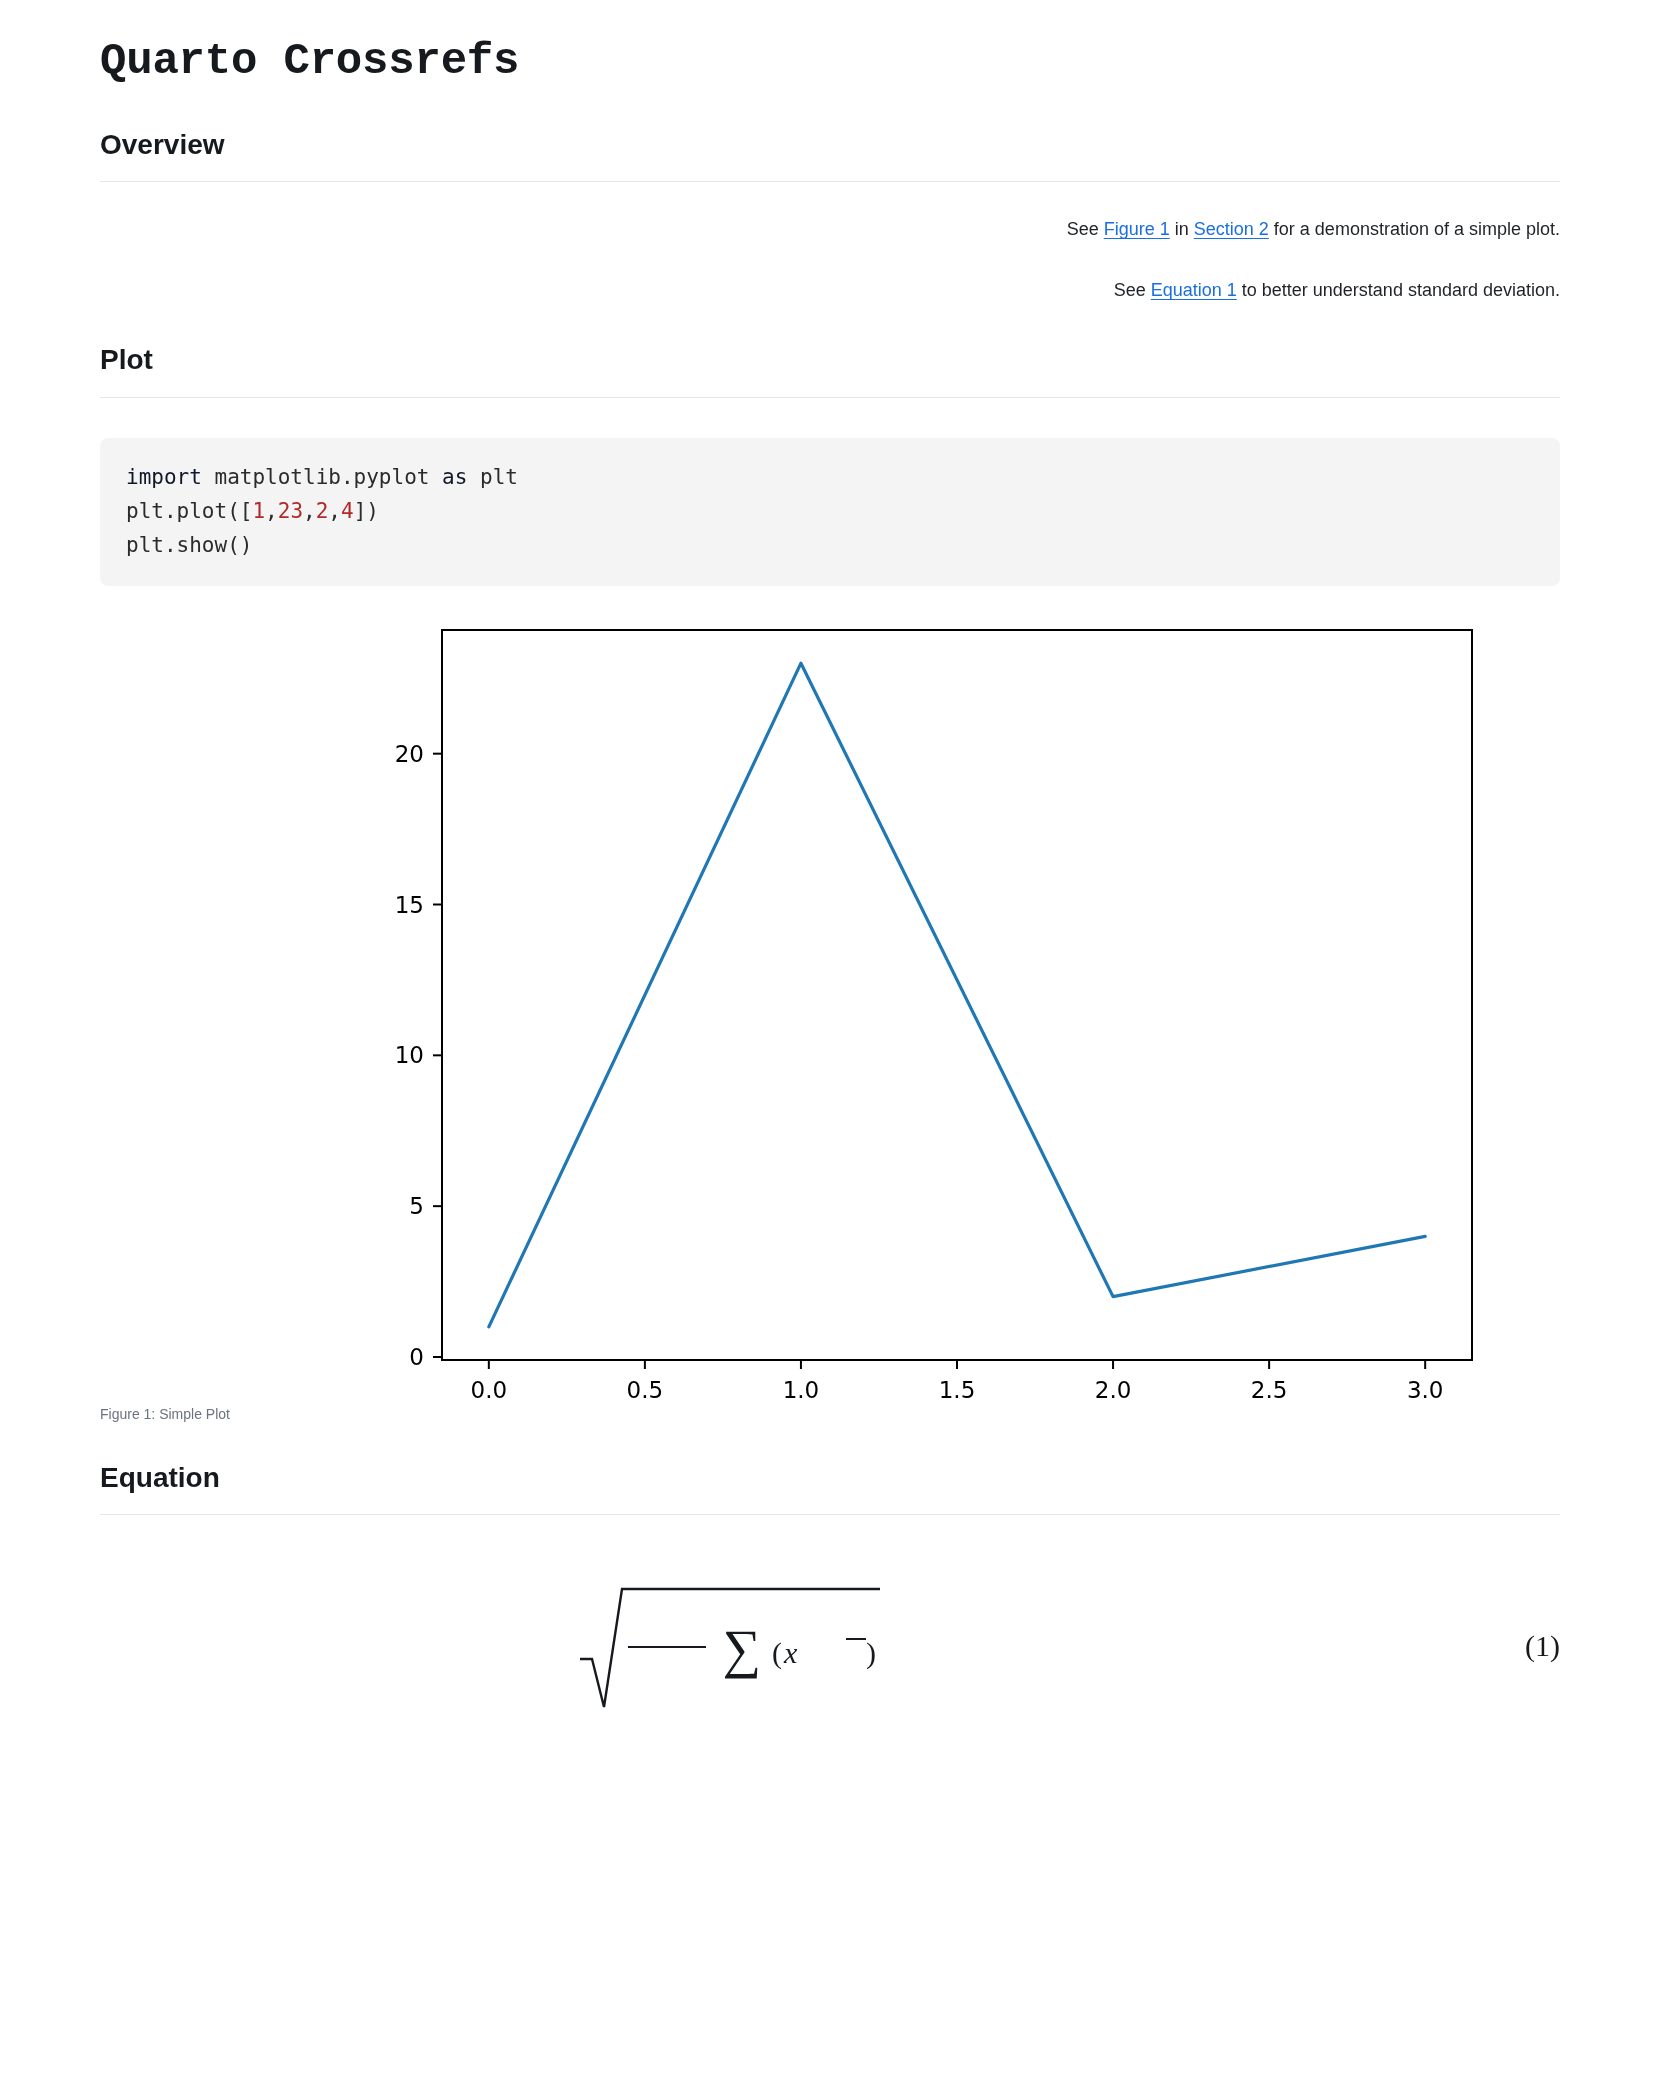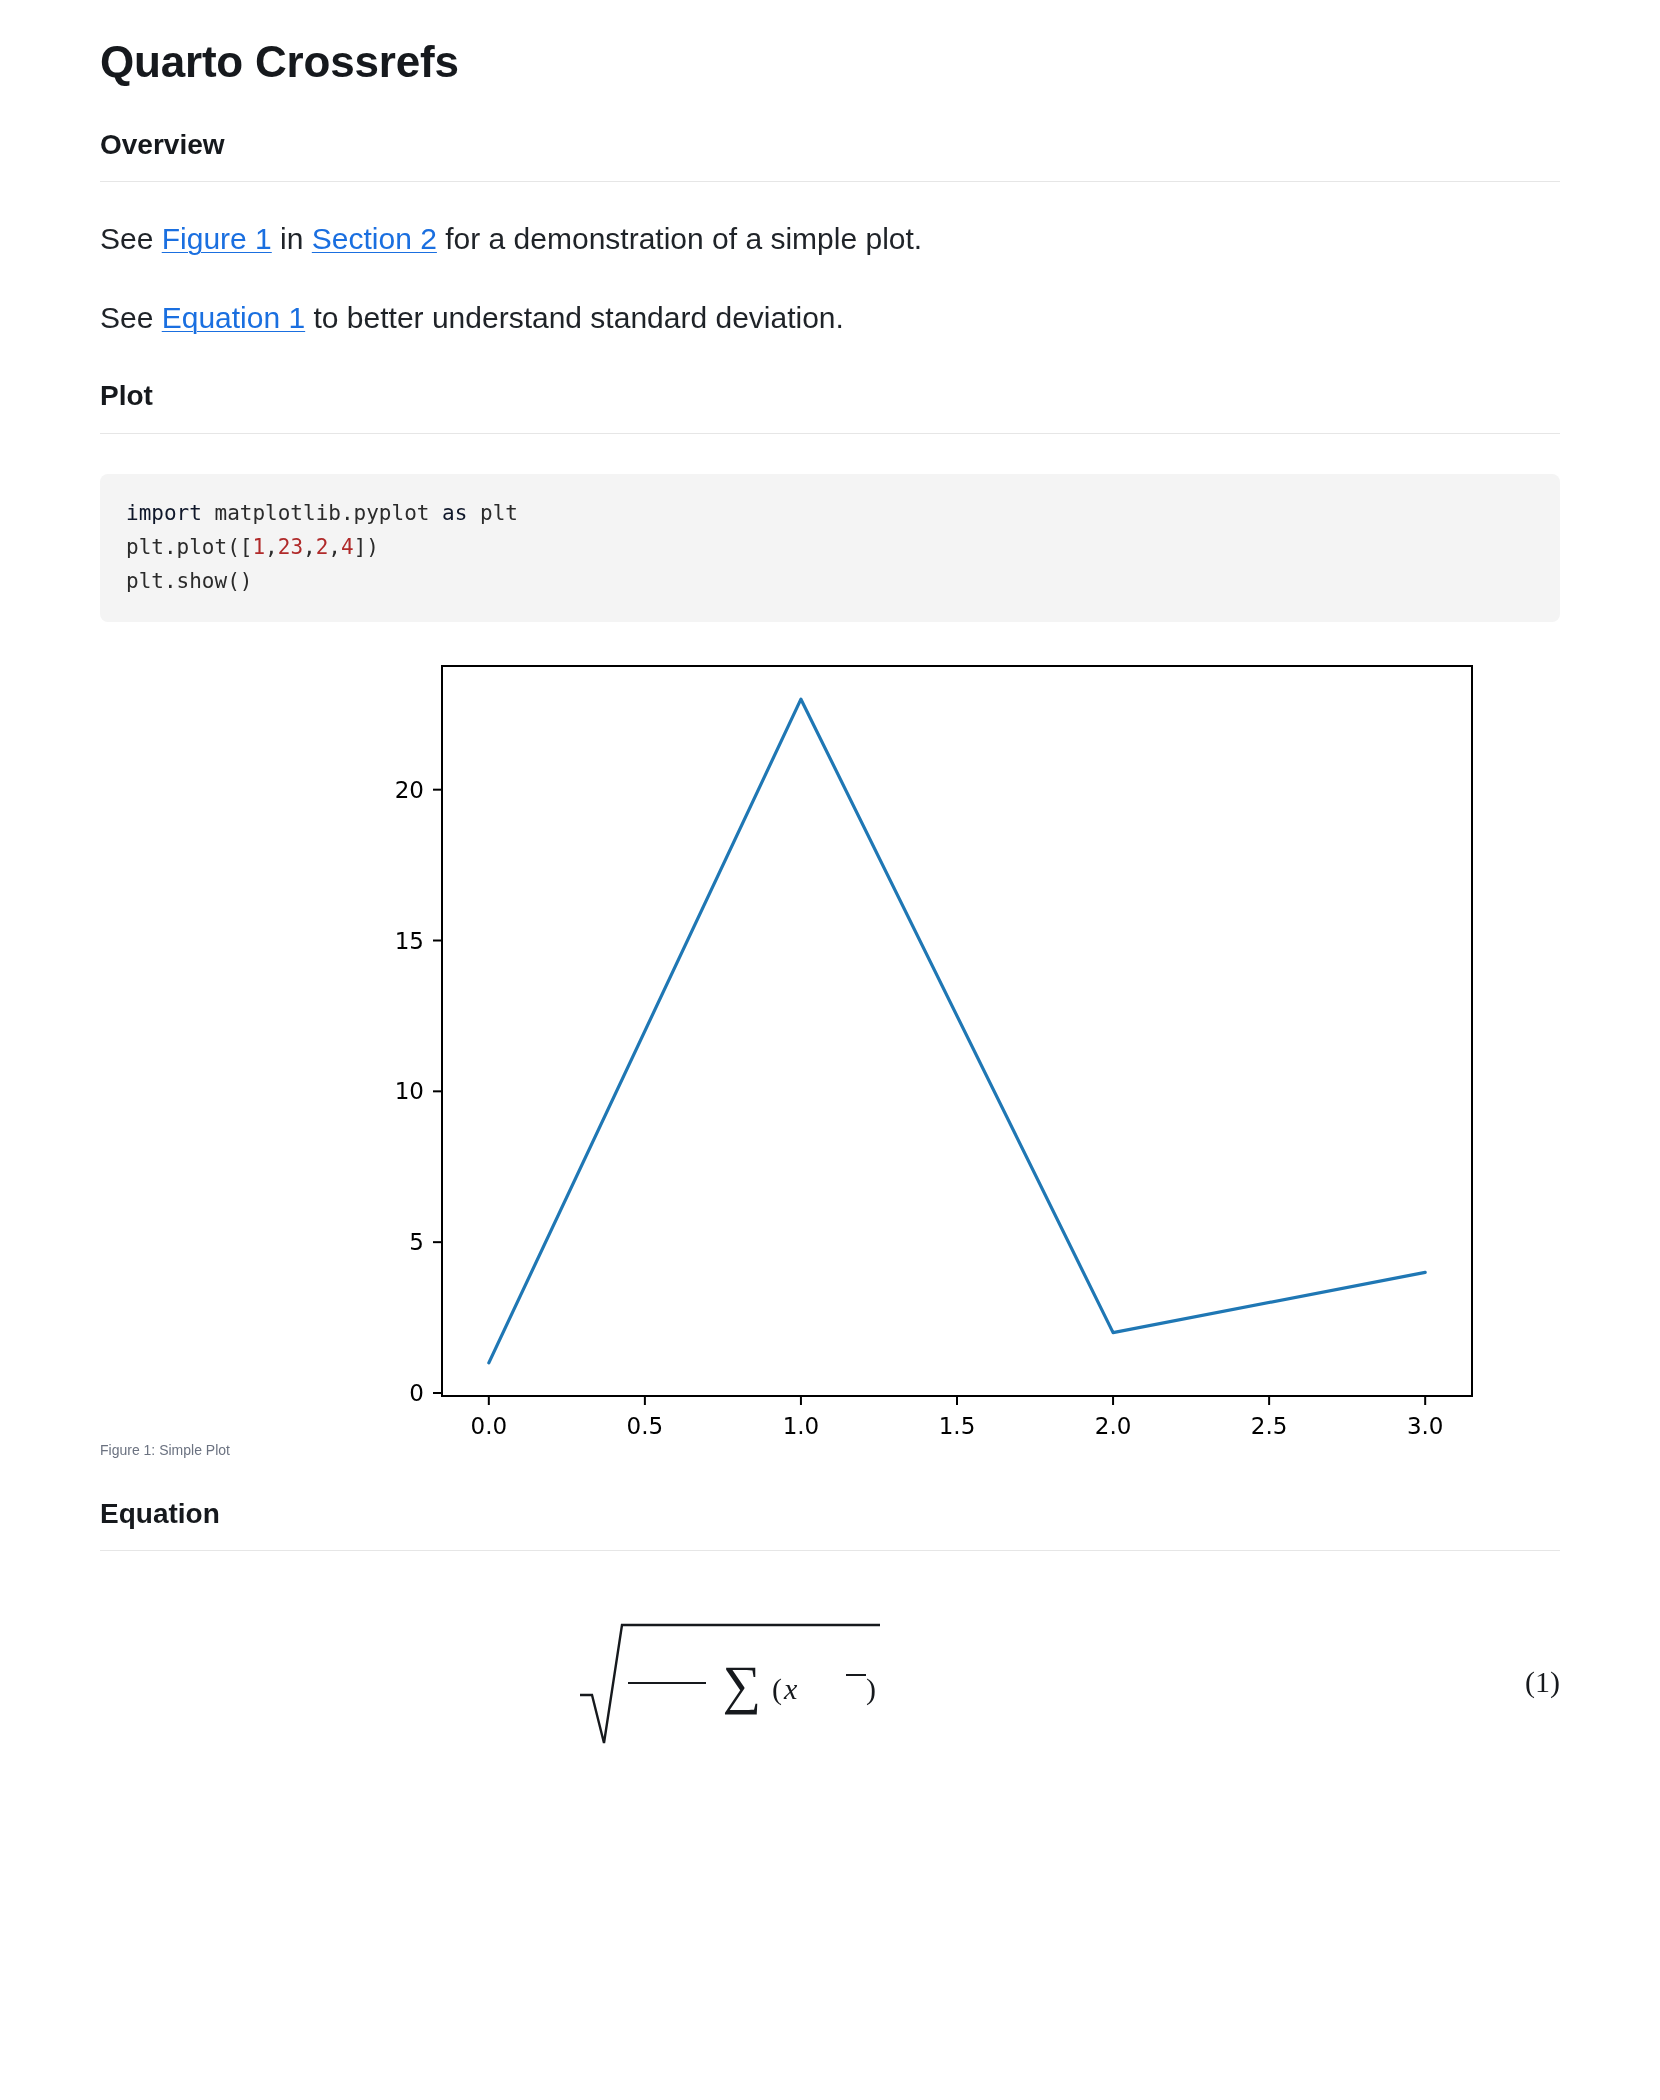--- a/index.html
+++ b/index.html
@@ -20,35 +20,37 @@
     width: 1660px;
   }
   h1.doc-title {
     font-size: 44px;
     font-weight: bold;
     letter-spacing: -0.2px;
     margin: 0 0 0 0;
     padding: 0;
     line-height: 1.25;
     color: #16191d;
+    font-family: Liberation Mono, monospace;
   }
   h2.section-title {
     font-size: 28px;
     font-weight: bold;
     margin: 38px 0 0 0;
     padding: 0 0 18px 0;
     border-bottom: 1px solid #e6e6e6;
     color: #16191d;
     line-height: 1.3;
   }
   p.para {
-    font-size: 30px;
+    font-size: 18px;
     line-height: 1.5;
     margin: 34px 0 0 0;
     color: #1f2328;
+    text-align: right;
   }
   a.xref {
     color: #1a6fe0;
     text-decoration: underline;
     text-underline-offset: 3px;
     text-decoration-thickness: 1px;
   }
   .codeblock {
     margin: 40px 0 0 0;
     background: #f4f4f4;

